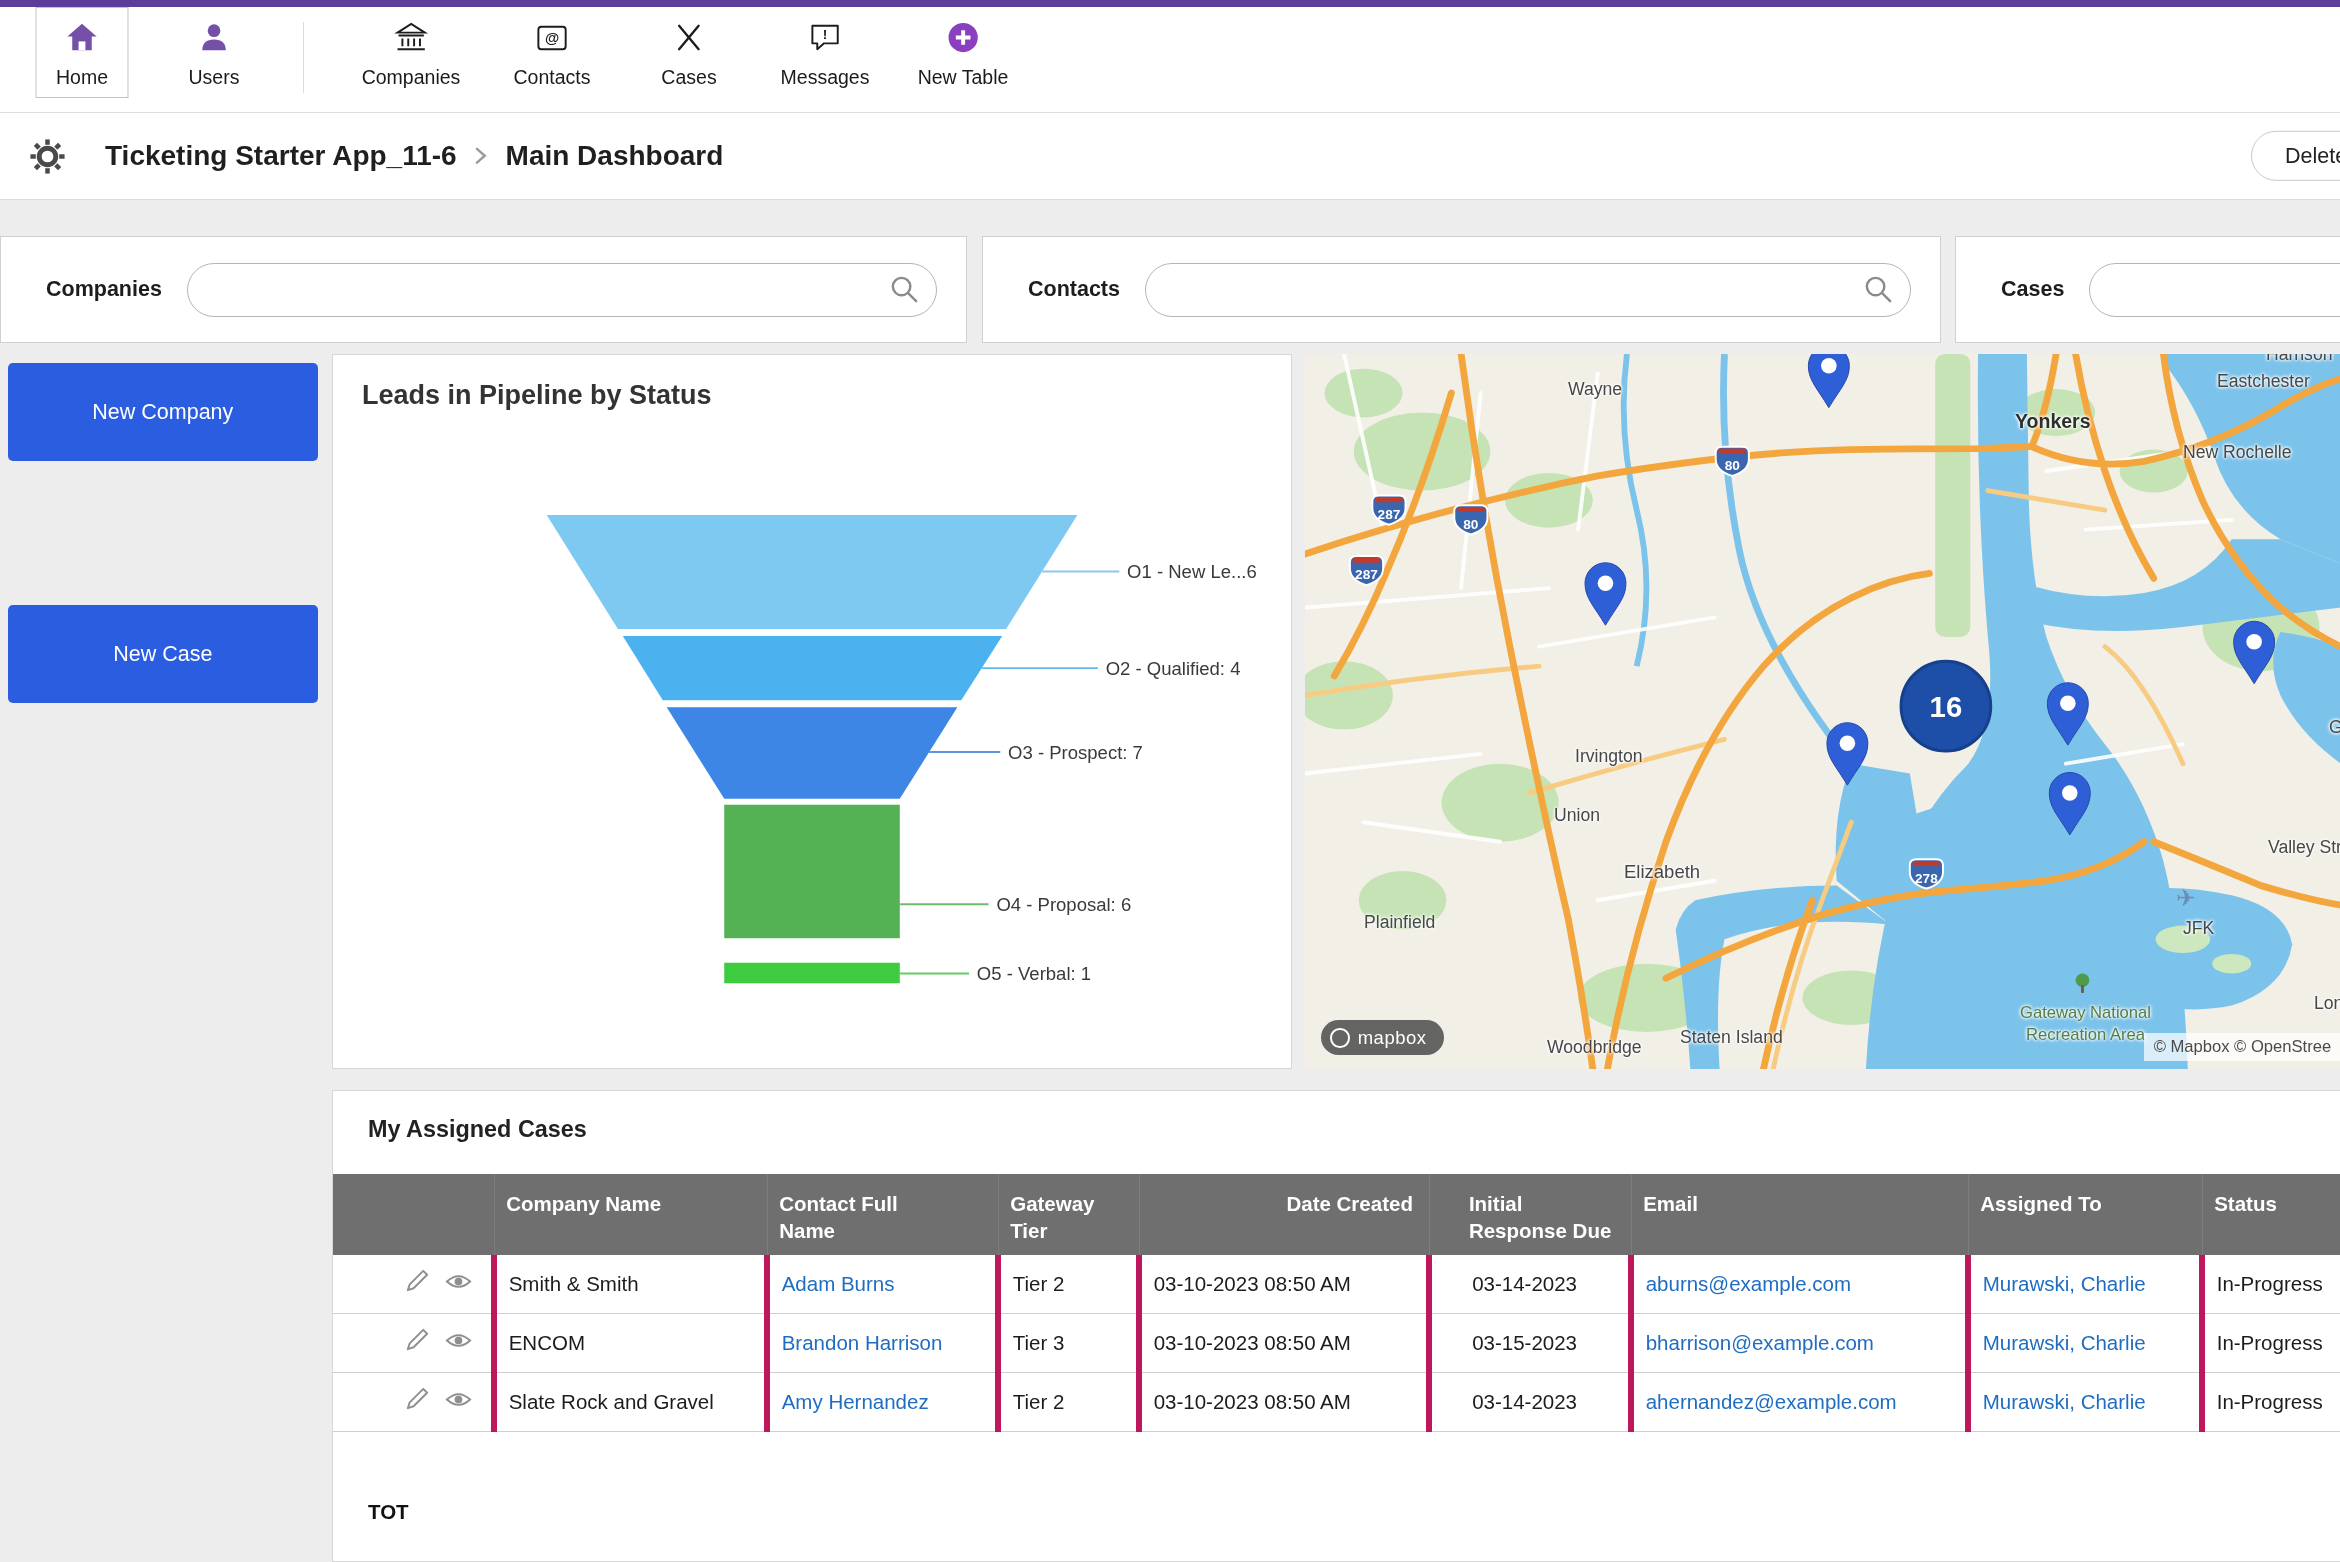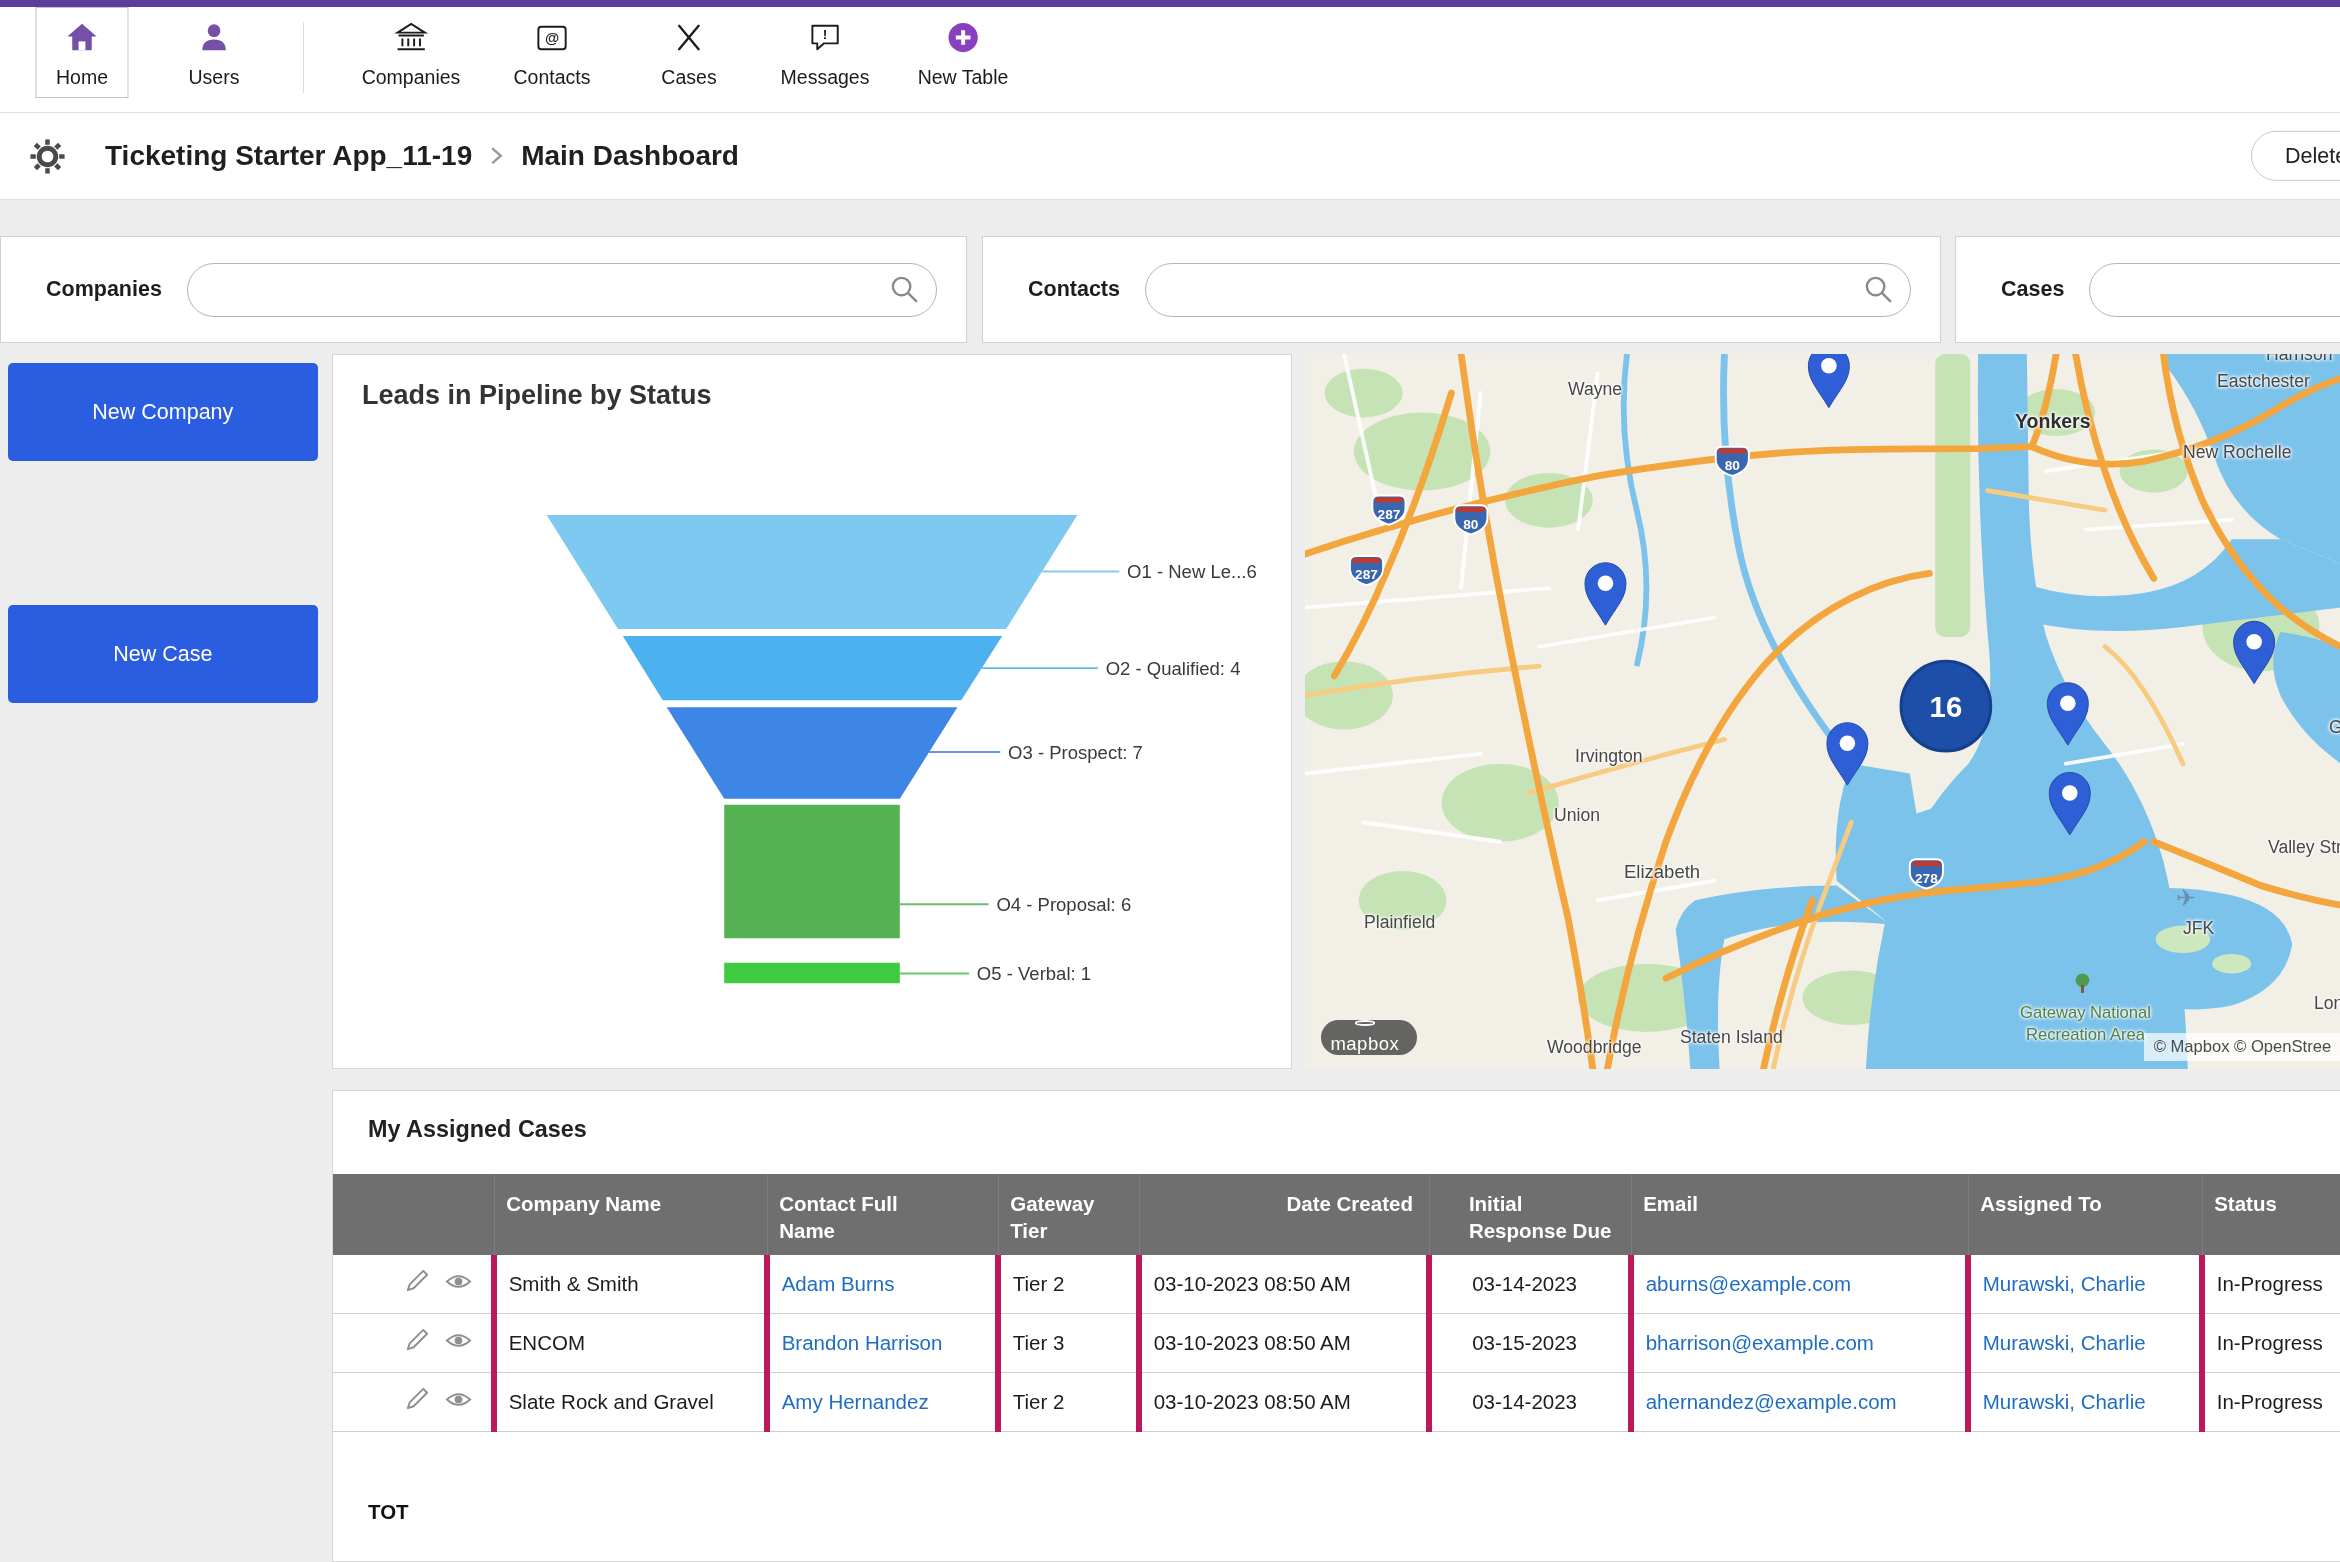--- a/index.html
+++ b/index.html
@@ -55,21 +55,21 @@
 
   .panel-title{position:absolute;left:29px;top:25px;font-size:27px;font-weight:600;color:#333;}
   #funnel-svg{position:absolute;left:0;top:0;}
 
   
   #map-panel .mlabel{position:absolute;font-size:17.6px;color:#474747;white-space:nowrap;
       text-shadow:0 0 3.9px #fff,0 0 3.9px #fff,0 0 2.9px #fff;}
   #map-panel .mlabel.big{font-size:19.5px;font-weight:bold;color:#2e2e2e;}
   #map-panel .mlabel.park{color:#567d43;font-size:16.6px;text-align:center;line-height:1.3;}
   .mapbox-pill{position:absolute;left:15.6px;bottom:13.7px;height:35px;display:flex;align-items:center;
-      background:rgba(60,60,60,.78);border-radius:19.5px;padding:0 17.6px 0 9.8px;gap:7.8px;flex-direction:column;}
+      background:rgba(60,60,60,.78);border-radius:19.5px;padding:0 17.6px 0 9.8px;gap:7.8px;}
   .mapbox-pill .dot{width:19.5px;height:19.5px;border-radius:50%;border:2.9px solid #fff;box-sizing:border-box;}
   .mapbox-pill .word{color:#fff;font-size:18.5px;letter-spacing:0.5px;}
   .map-attrib{position:absolute;right:0;bottom:7.8px;background:rgba(255,255,255,.72);
       padding:3.9px 9.8px;font-size:16.6px;color:#4a4a4a;white-space:nowrap;}
 
   
   .table-wrap{position:absolute;left:0;top:83px;width:2009px;overflow:hidden;}
   table.cases{border-collapse:collapse;table-layout:fixed;width:2123px;}
   table.cases th{background:#6f6f6f;color:#fff;font-weight:600;font-size:20.5px;text-align:left;
       vertical-align:top;padding:15.6px 9.8px 9.8px 11.7px;border-right:1px solid #7d7d7d;height:58px;box-sizing:border-box;line-height:1.35;}
@@ -186,21 +186,21 @@
               <line x1="21" y1="33" x2="21" y2="38.5"></line>
               <line x1="21" y1="9" x2="21" y2="3.5"></line>
               <line x1="29.5" y1="29.5" x2="33.4" y2="33.4"></line>
               <line x1="12.5" y1="12.5" x2="8.6" y2="8.6"></line>
               <line x1="29.5" y1="12.5" x2="33.4" y2="8.6"></line>
               <line x1="12.5" y1="29.5" x2="8.6" y2="33.4"></line>
             </g>
           </g>
         </svg>
     </span>
-    <span class="app-title">Ticketing Starter App_11-19</span>
+    <span class="app-title">Ticketing Starter App_11-6</span>
     <span class="chev">
       <svg width="13.7" height="21.5" viewBox="0 0 14 22">
           <path d="M3 4 L11 11 L3 18" stroke="#9a9a9a" stroke-width="2.5" fill="none" stroke-linecap="round"></path>
         </svg>
     </span>
     <span class="page-title">Main Dashboard</span>
     <button class="delete-btn">Delete</button>
   </div>
 
   <div class="search-card" id="card-companies">

